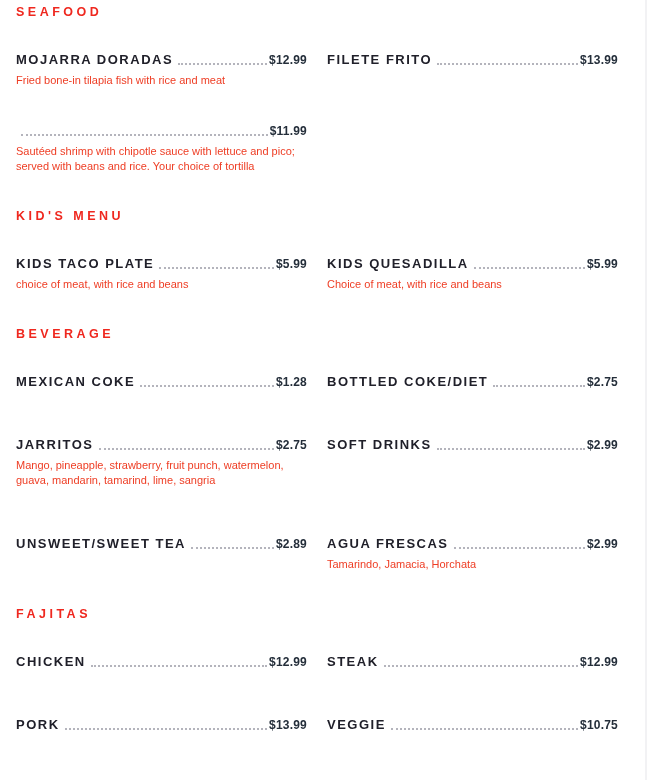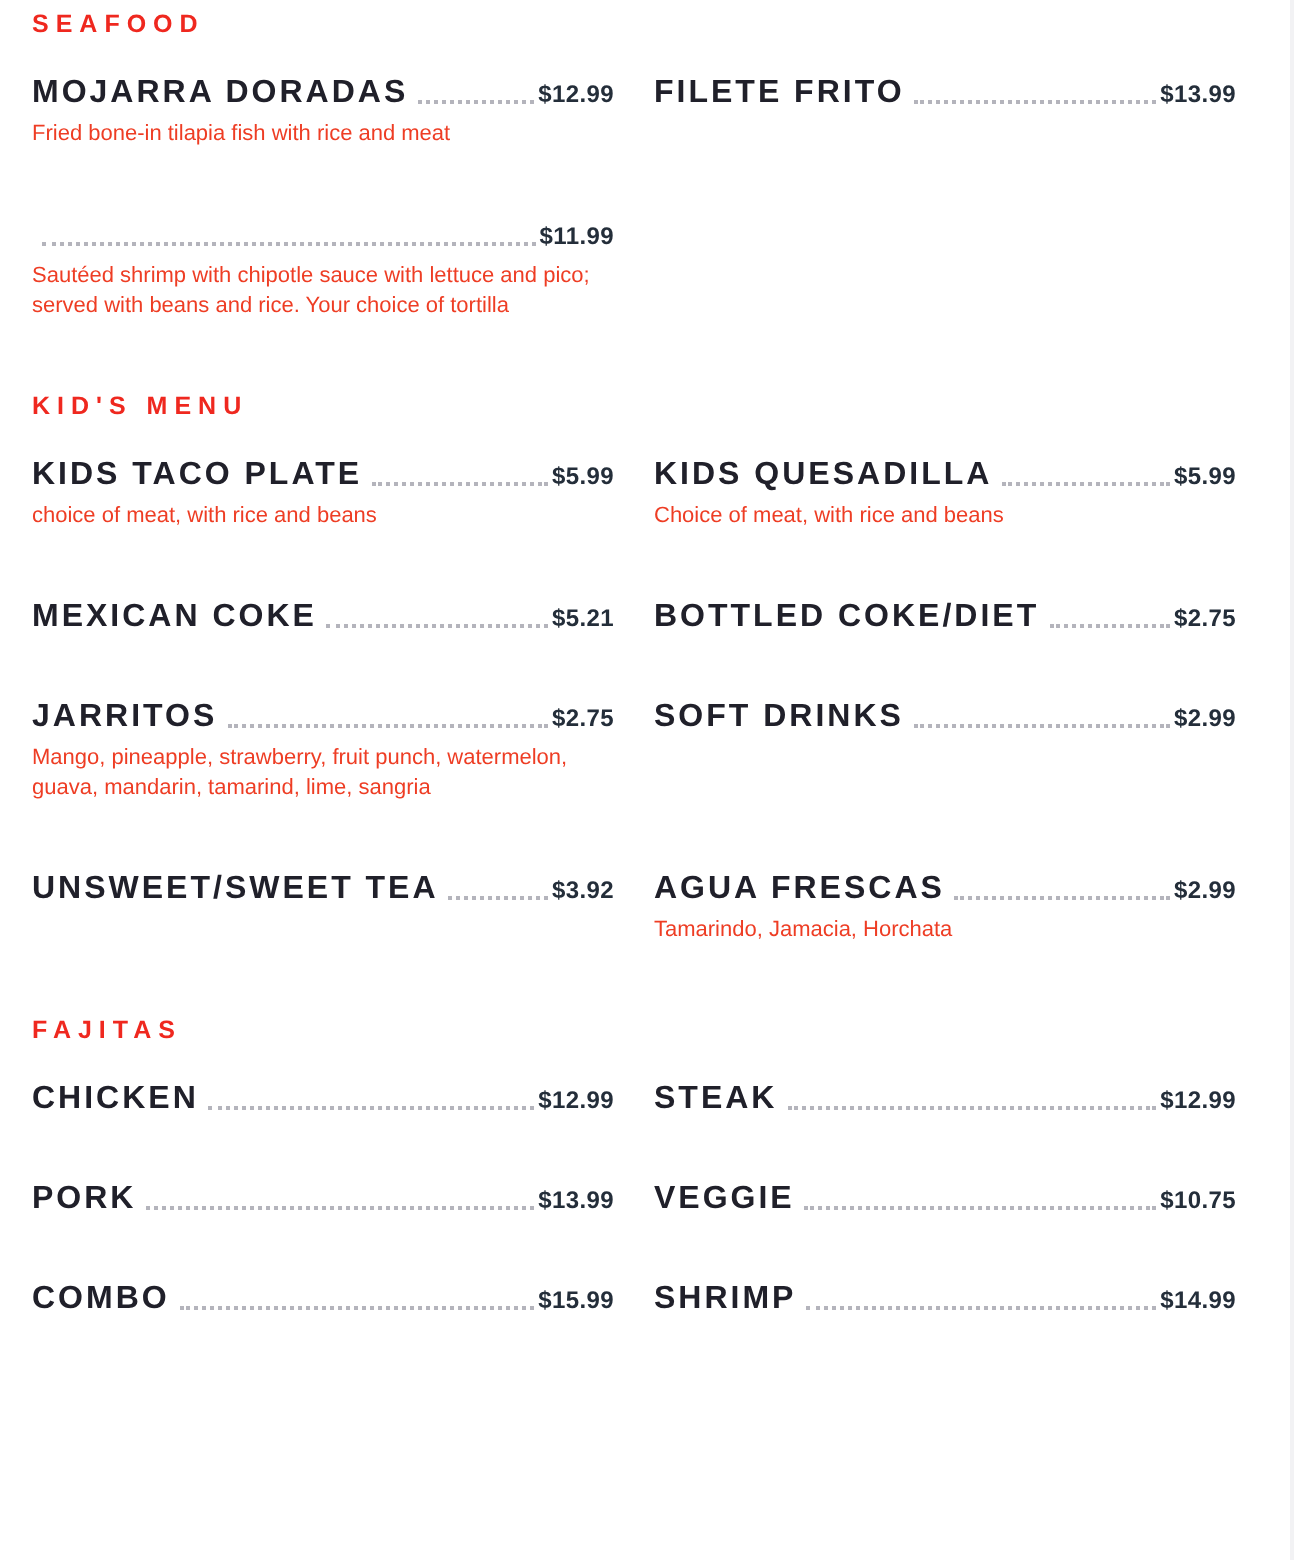--- a/index.html
+++ b/index.html
@@ -34,27 +34,28 @@
     display:grid;
     grid-template-columns:1fr 1fr;
     column-gap:20px;
     margin-bottom:36px;
   }
   .item-line{
     display:flex;
     align-items:flex-end;
   }
   .item-name{
-    font-size:16px;
+    font-size:13px;
     font-weight:bold;
     letter-spacing:1.5px;
     line-height:14px;
     color:var(--item-name);
     white-space:nowrap;
     text-transform:uppercase;
+    margin-top:13px;
   }
   .dots{
     flex:1;
     min-width:10px;
     border-bottom:2px dotted var(--dots);
     margin:0 2px 2px 5px;
   }
   .item-price{
     font-size:12px;
     font-weight:600;
@@ -128,26 +129,27 @@
             <div class="item-line">
               <span class="item-name">KIDS QUESADILLA</span>
               <span class="dots"></span>
               <span class="item-price">$5.99</span>
             </div>
             <p class="item-desc">Choice of meat, with rice and beans</p>
           </div>
         </div>
       </section>
       <section class="menu-section">
+        <h2 class="section-title">BEVERAGE</h2>
         <div class="menu-row">
           <div class="menu-cell">
             <div class="item-line">
               <span class="item-name">MEXICAN COKE</span>
               <span class="dots"></span>
-              <span class="item-price">$5.21</span>
+              <span class="item-price">$1.28</span>
             </div>
           </div>
           <div class="menu-cell">
             <div class="item-line">
               <span class="item-name">BOTTLED COKE/DIET</span>
               <span class="dots"></span>
               <span class="item-price">$2.75</span>
             </div>
           </div>
         </div>
@@ -167,21 +169,21 @@
               <span class="dots"></span>
               <span class="item-price">$2.99</span>
             </div>
           </div>
         </div>
         <div class="menu-row">
           <div class="menu-cell">
             <div class="item-line">
               <span class="item-name">UNSWEET/SWEET TEA</span>
               <span class="dots"></span>
-              <span class="item-price">$3.92</span>
+              <span class="item-price">$2.89</span>
             </div>
           </div>
           <div class="menu-cell">
             <div class="item-line">
               <span class="item-name">AGUA FRESCAS</span>
               <span class="dots"></span>
               <span class="item-price">$2.99</span>
             </div>
             <p class="item-desc">Tamarindo, Jamacia, Horchata</p>
           </div>

